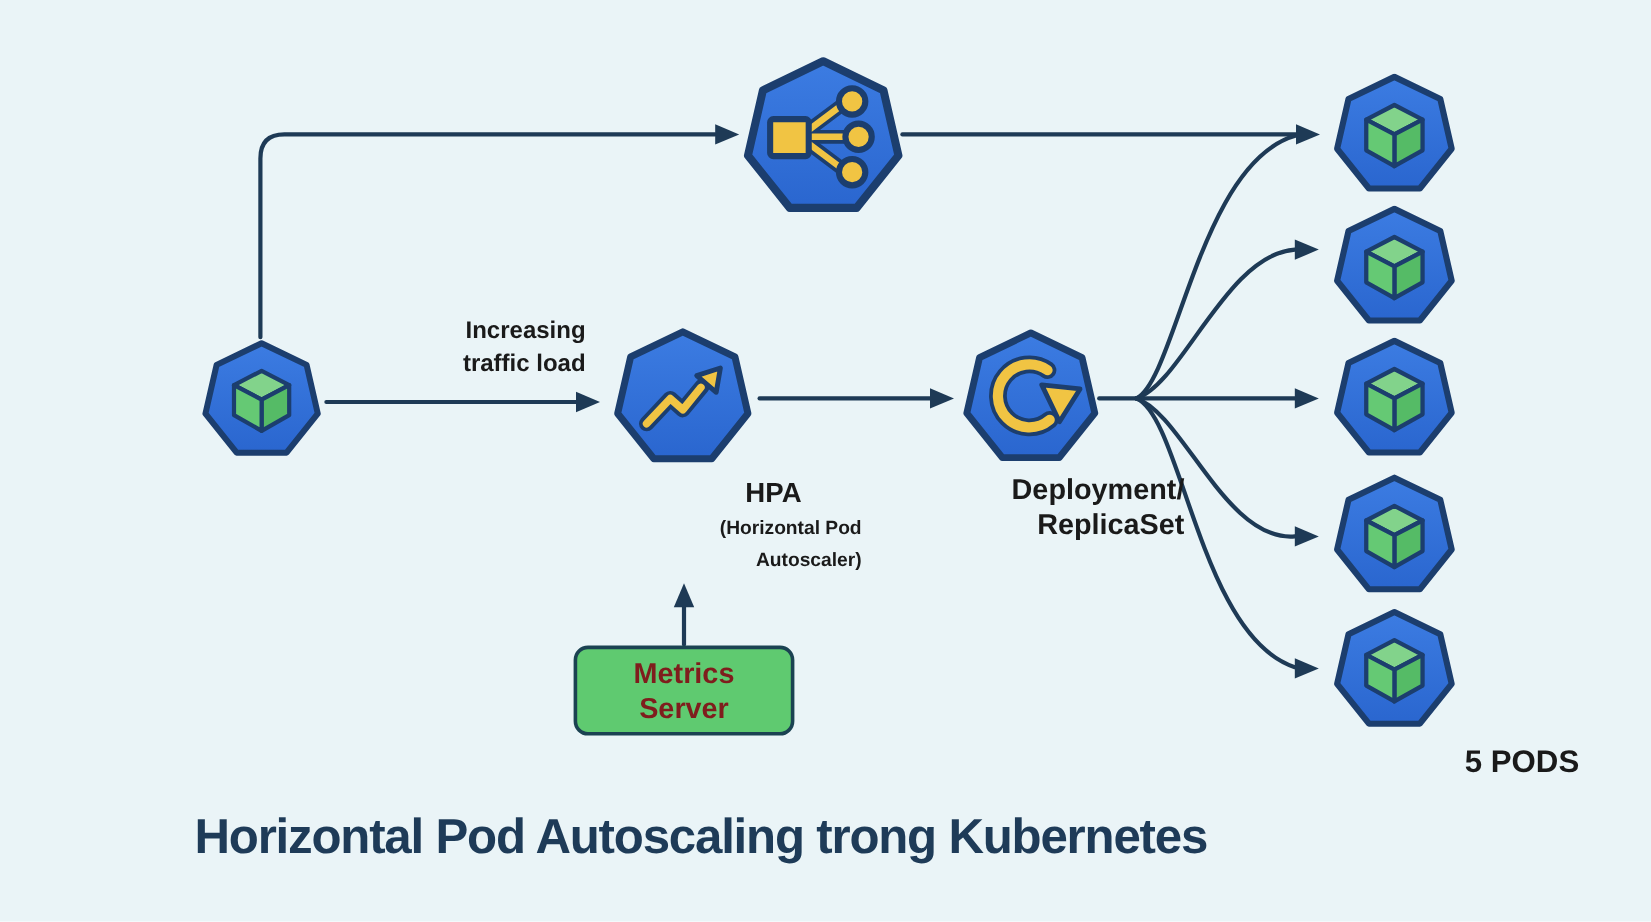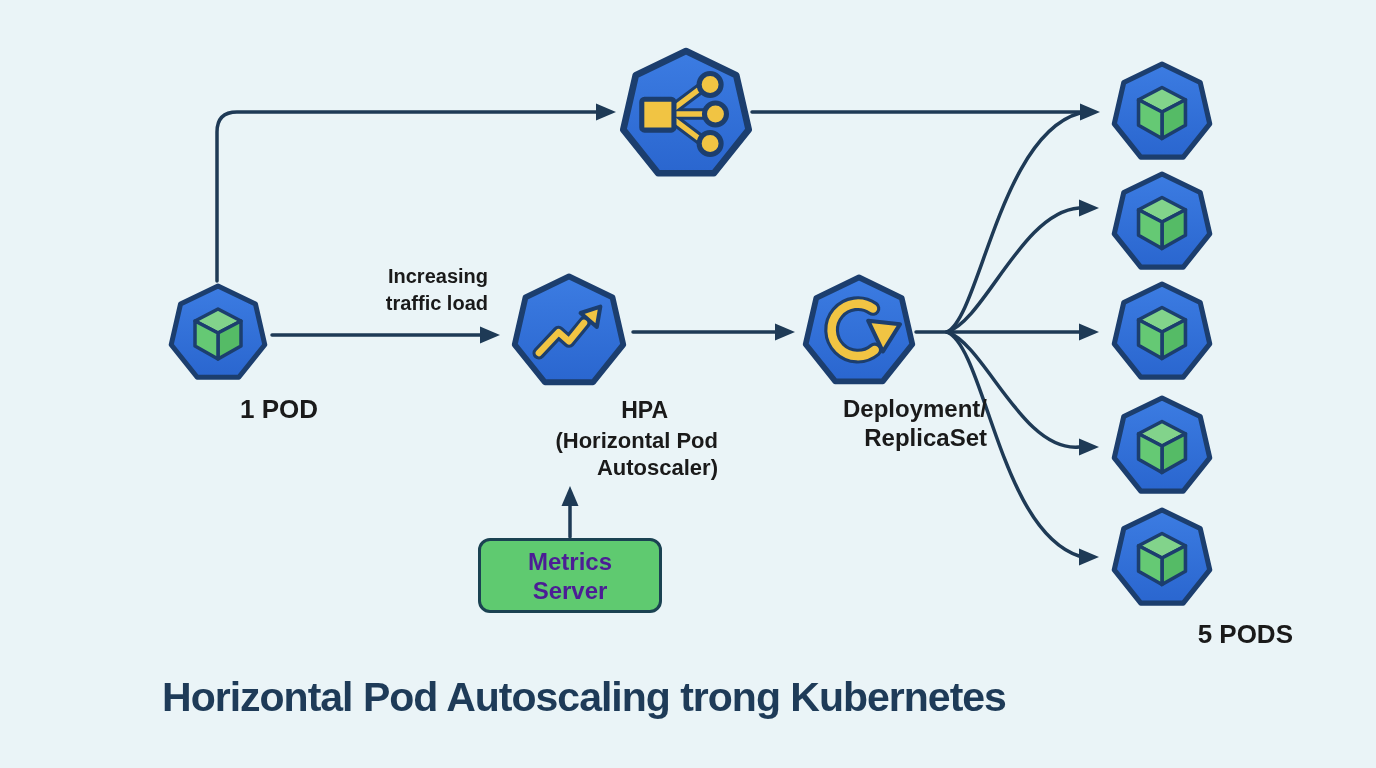--- a/index.html
+++ b/index.html
@@ -4,27 +4,27 @@
 <style>
   html,body{margin:0;padding:0;}
   body{width:1376px;height:768px;overflow:hidden;font-family:"Liberation Sans",sans-serif;}
   .canvas{position:relative;width:1376px;height:768px;background:#eaf4f7;}
   .layer{position:absolute;left:0;top:0;}
   .node{position:absolute;}
   .lbl{position:absolute;color:#1a1a1a;font-weight:bold;text-align:right;white-space:pre-line;}
   .lbl-pod{font-size:26px;}
   .lbl-traffic{font-size:20px;line-height:27px;}
   .lbl-hpa{font-size:23px;}
-  .lbl-hpa-sub{font-size:22px;line-height:27px;}
+  .lbl-hpa-sub{font-size:16px;line-height:27px;}
   .lbl-deploy{font-size:24px;line-height:29px;}
   .lbl-5pods{font-size:26px;}
   .metrics-box{position:absolute;left:478px;top:538px;width:184px;height:75px;
     background:#5fca70;border:3.5px solid #1b4252;border-radius:12px;
     display:flex;align-items:center;justify-content:center;box-sizing:border-box;}
-  .metrics-box .txt{color:#4c1d95;font-weight:bold;font-size:24px;line-height:29px;
+  .metrics-box .txt{color:#7f1d1d;font-weight:bold;font-size:24px;line-height:29px;
     text-align:center;white-space:pre-line;}
   .title{position:absolute;left:0;top:672px;width:1168px;text-align:center;
     color:#1e3b58;font-weight:bold;font-size:41px;letter-spacing:-1px;line-height:50px;}
   .edge{fill:none;stroke:#1e3a56;stroke-width:3.5;stroke-linecap:round;}
   .head{fill:#1e3a56;stroke:none;}
   .yline-o{fill:none;stroke:#1c3e6e;stroke-width:8.5;stroke-linecap:round;}
   .yline-i{fill:none;stroke:#f1c443;stroke-width:4;stroke-linecap:round;}
 </style>
 </head>
 <body>
@@ -77,21 +77,20 @@
     <path class="edge" d="M 947,332 C 985,344 1022,452 1079,447"></path>
     <polygon class="head" points="1099,447 1079,438.5 1079,455.5"></polygon>
 
     <path class="edge" d="M 947,332 C 985,348 1000,530 1079,556"></path>
     <polygon class="head" points="1099,557 1079,548.5 1079,565.5"></polygon>
   </svg>
 
   <svg class="node" style="left:168px;top:283px" width="100" height="100" viewBox="0 0 100 100">
     <use href="#pod-sym" width="100" height="100"></use>
   </svg>
-  <div class="lbl lbl-pod" style="left:118px;top:394px;width:200px">1 POD</div>
 
   <div class="lbl lbl-traffic" style="left:288px;top:263px;width:200px">Increasing
 traffic load</div>
 
   <svg class="node" style="left:619px;top:47px" width="134" height="134" viewBox="0 0 100 100">
     <use href="#hepta-sym" width="100" height="100"></use>
     <g>
       <path class="yline-o" d="M38,48 L62,30"></path>
       <path class="yline-o" d="M38,50 L64,50"></path>
       <path class="yline-o" d="M38,52 L62,70"></path>
@@ -141,17 +140,17 @@
     </svg>
   <svg class="node" style="left:1111px;top:281px" width="102" height="102" viewBox="0 0 100 100">
       <use href="#pod-sym" width="100" height="100"></use>
     </svg>
   <svg class="node" style="left:1111px;top:395px" width="102" height="102" viewBox="0 0 100 100">
       <use href="#pod-sym" width="100" height="100"></use>
     </svg>
   <svg class="node" style="left:1111px;top:507px" width="102" height="102" viewBox="0 0 100 100">
       <use href="#pod-sym" width="100" height="100"></use>
     </svg>
-  <div class="lbl lbl-5pods" style="left:1093px;top:619px;width:200px">5 PODS</div>
+  <div class="lbl lbl-5pods" style="left:1116px;top:619px;width:200px">5 PODS</div>
 
   <div class="title">Horizontal Pod Autoscaling trong Kubernetes</div>
 
 </div>
 
 </body></html>

